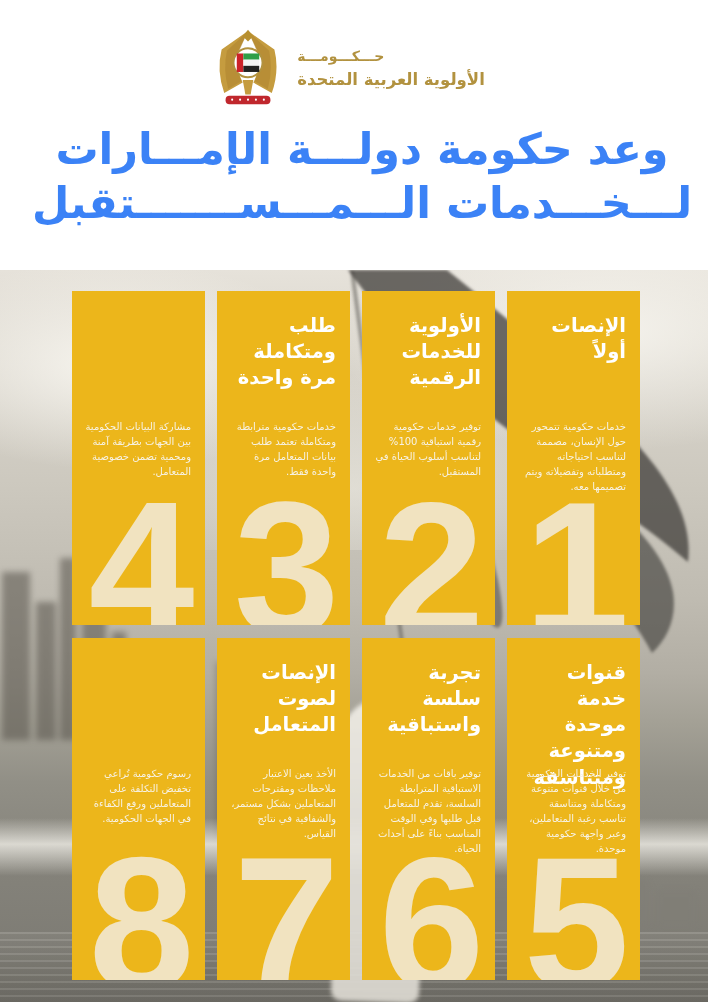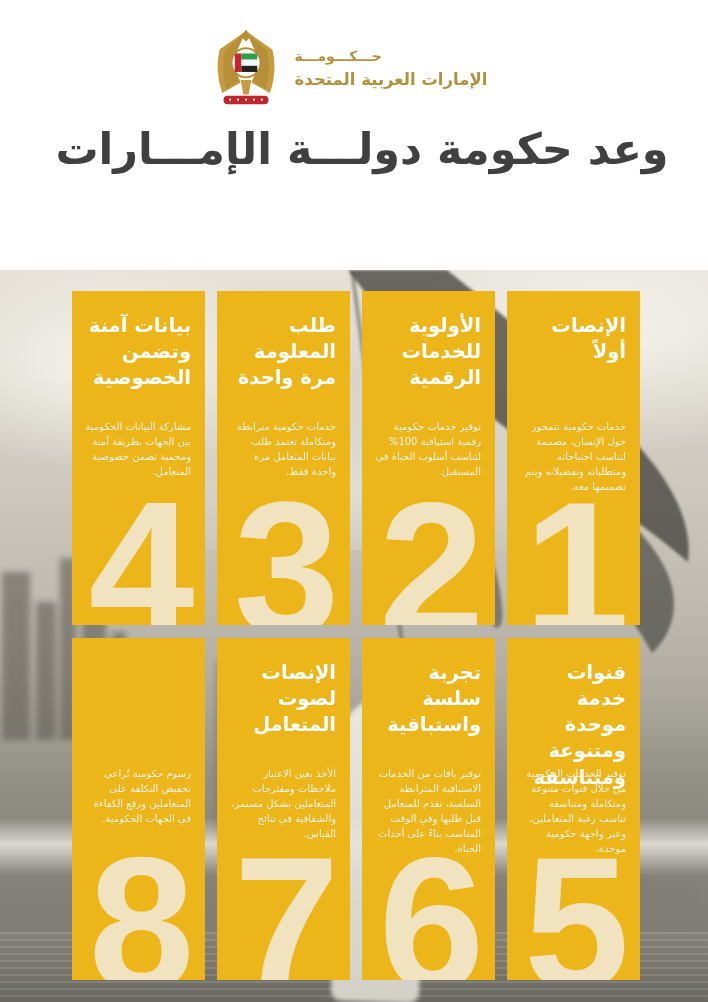--- a/index.html
+++ b/index.html
@@ -10,21 +10,21 @@
     font-family:"DejaVu Sans","Liberation Sans",sans-serif;
   }
 
   
   .header { position:absolute; top:0; left:0; width:708px; height:270px; background:#ffffff; z-index:10; }
   .logo { position:absolute; top:28px; left:0; width:700px; display:flex; justify-content:center; align-items:center; gap:16px; direction:ltr; }
   .logo-text { display:flex; flex-direction:column; gap:6px; text-align:left; }
   .logo-word { color:#b2923f; font-size:14px; letter-spacing:1px; font-weight:bold; }
   .logo-name { color:#b2923f; font-size:16.5px; font-weight:bold; }
   .poster-title { position:absolute; top:122px; left:0; width:708px; text-align:center;
-    color:#404040; font-weight:bold; font-size:43px; line-height:1.26; letter-spacing:-1px;padding-left:16px; }
+    color:#3b82f6; font-weight:bold; font-size:43px; line-height:1.26; letter-spacing:-1px;padding-left:16px; }
 
   
   .photo { position:absolute; top:270px; left:0; width:708px; height:732px; overflow:hidden;
     background:linear-gradient(180deg,#e6e2da 0%,#d8d4cb 14%,#ccc8be 30%,#bfbbb1 45%,#b2aea4 55%,#a3a095 62%,#918f86 70%,#84827a 82%,#7a7871 100%); }
   .haze { position:absolute; left:0; top:0; width:708px; height:280px;
     background:
       radial-gradient(ellipse 320px 150px at 16% 34%, rgba(250,248,242,.9), rgba(250,248,242,0) 70%),
       radial-gradient(ellipse 400px 170px at 86% 22%, rgba(248,246,240,.85), rgba(248,246,240,0) 70%),
       radial-gradient(ellipse 340px 160px at 50% 78%, rgba(240,238,230,.55), rgba(240,238,230,0) 72%); }
   .skyline-left { position:absolute; top:0; left:0; width:708px; height:732px; filter:blur(3px); opacity:.55; }
@@ -102,25 +102,26 @@
 
         <rect x="16" y="102" width="68" height="13" rx="6" fill="#c0272d"></rect>
         <circle cx="26" cy="108" r="1.6" fill="#ffffff"></circle>
           <circle cx="38" cy="108" r="1.6" fill="#ffffff"></circle>
         <circle cx="50" cy="108" r="1.6" fill="#ffffff"></circle>
           <circle cx="62" cy="108" r="1.6" fill="#ffffff"></circle>
         <circle cx="74" cy="108" r="1.6" fill="#ffffff"></circle>
       </svg>
       <div class="logo-text">
         <span class="logo-word">حـــكـــومـــة</span>
-        <span class="logo-name">الإمارات العربية المتحدة</span>
+        <span class="logo-name">الأولوية العربية المتحدة</span>
       </div>
     </div>
     <div class="poster-title">
       <div>وعد حكومة دولـــة الإمـــارات</div>
+      <div>لـــخـــدمات الـــمـــســـــــتقبل</div>
     </div>
   </div>
 
   <div class="photo">
     <div class="haze"></div>
     <div class="skyline-left">
       <div class="t1"></div>
         <div class="t2"></div>
         <div class="t3"></div>
       <div class="t4"></div>
@@ -166,31 +167,28 @@
         <div class="card-title">الأولوية
 للخدمات
 الرقمية</div>
         <div class="card-desc">توفير خدمات حكومية رقمية استباقية 100% لتناسب أسلوب الحياة في المستقبل.</div>
       </div>
 
       <div class="card">
         <div class="card-bg"></div>
         <div class="card-number">3</div>
         <div class="card-title">طلب
-المعلومة
+ومتكاملة
 مرة واحدة</div>
         <div class="card-desc">خدمات حكومية مترابطة ومتكاملة تعتمد طلب بيانات المتعامل مرة واحدة فقط.</div>
       </div>
 
       <div class="card">
         <div class="card-bg"></div>
         <div class="card-number">4</div>
-        <div class="card-title">بيانات آمنة
-وتضمن
-الخصوصية</div>
         <div class="card-desc">مشاركة البيانات الحكومية بين الجهات بطريقة آمنة ومحمية تضمن خصوصية المتعامل.</div>
       </div>
 
       <div class="card">
         <div class="card-bg"></div>
         <div class="card-number">5</div>
         <div class="card-title">قنوات خدمة
 موحدة
 ومتنوعة
 ومتناسقة</div>

